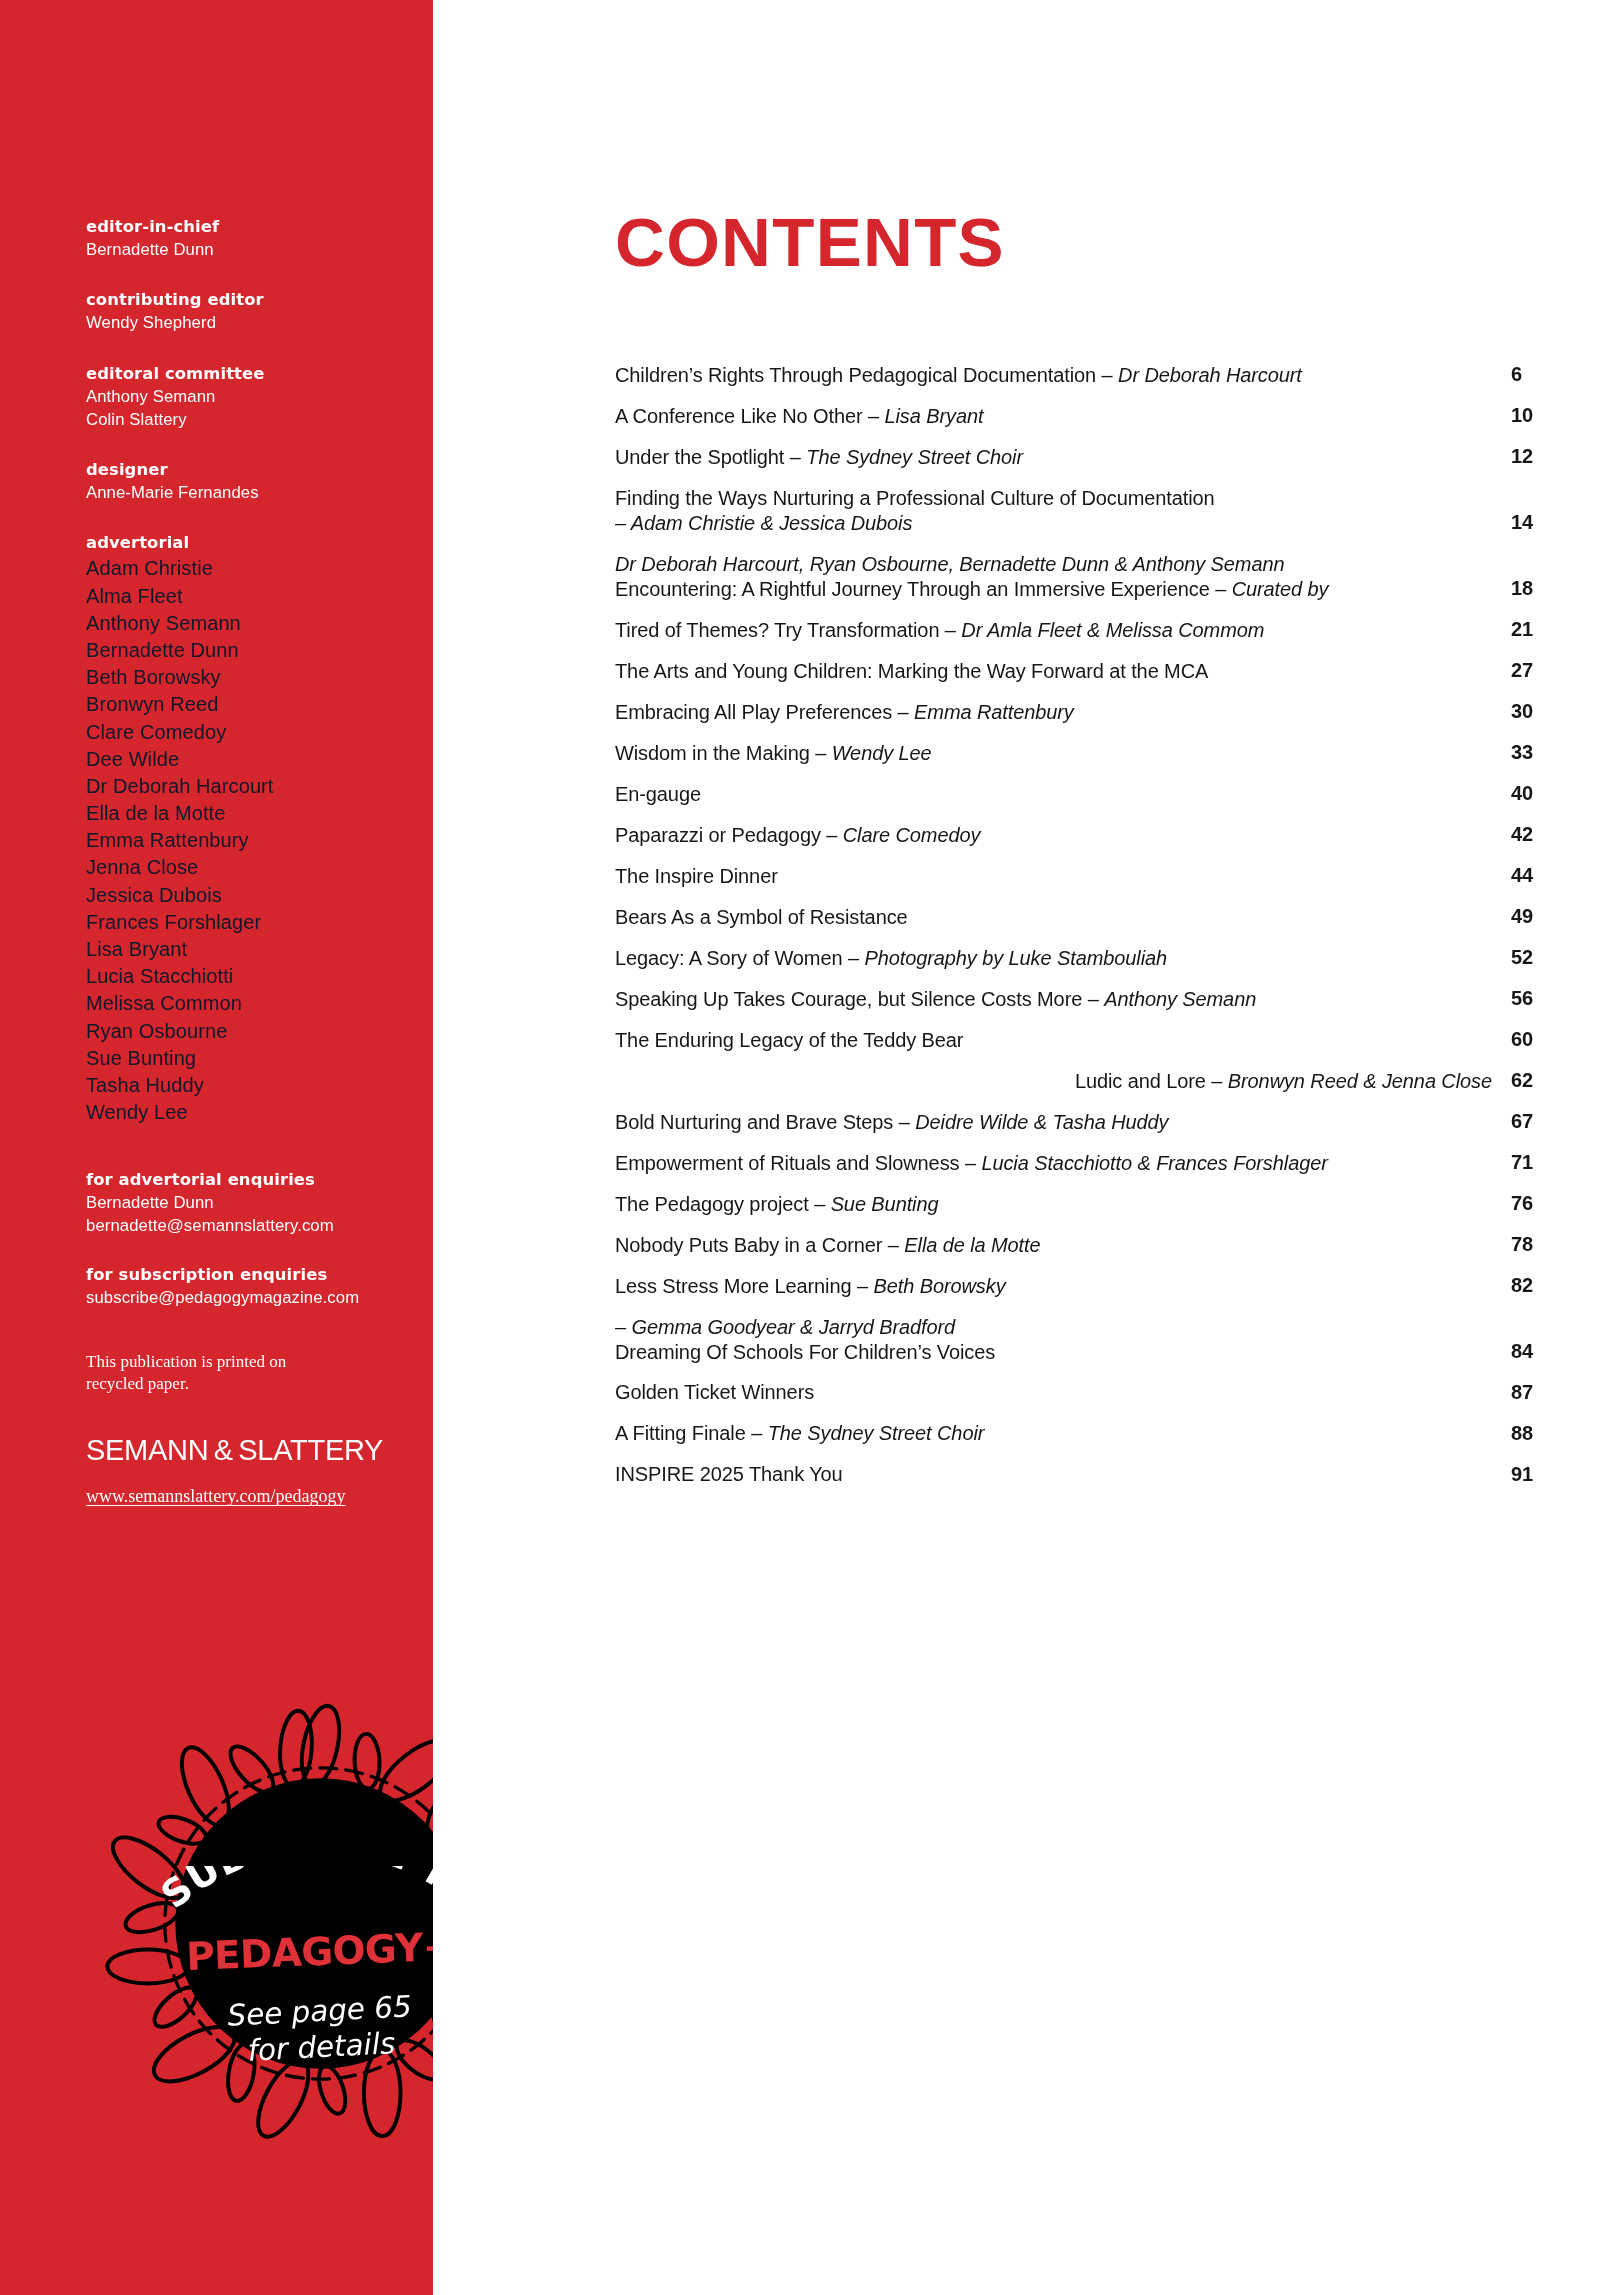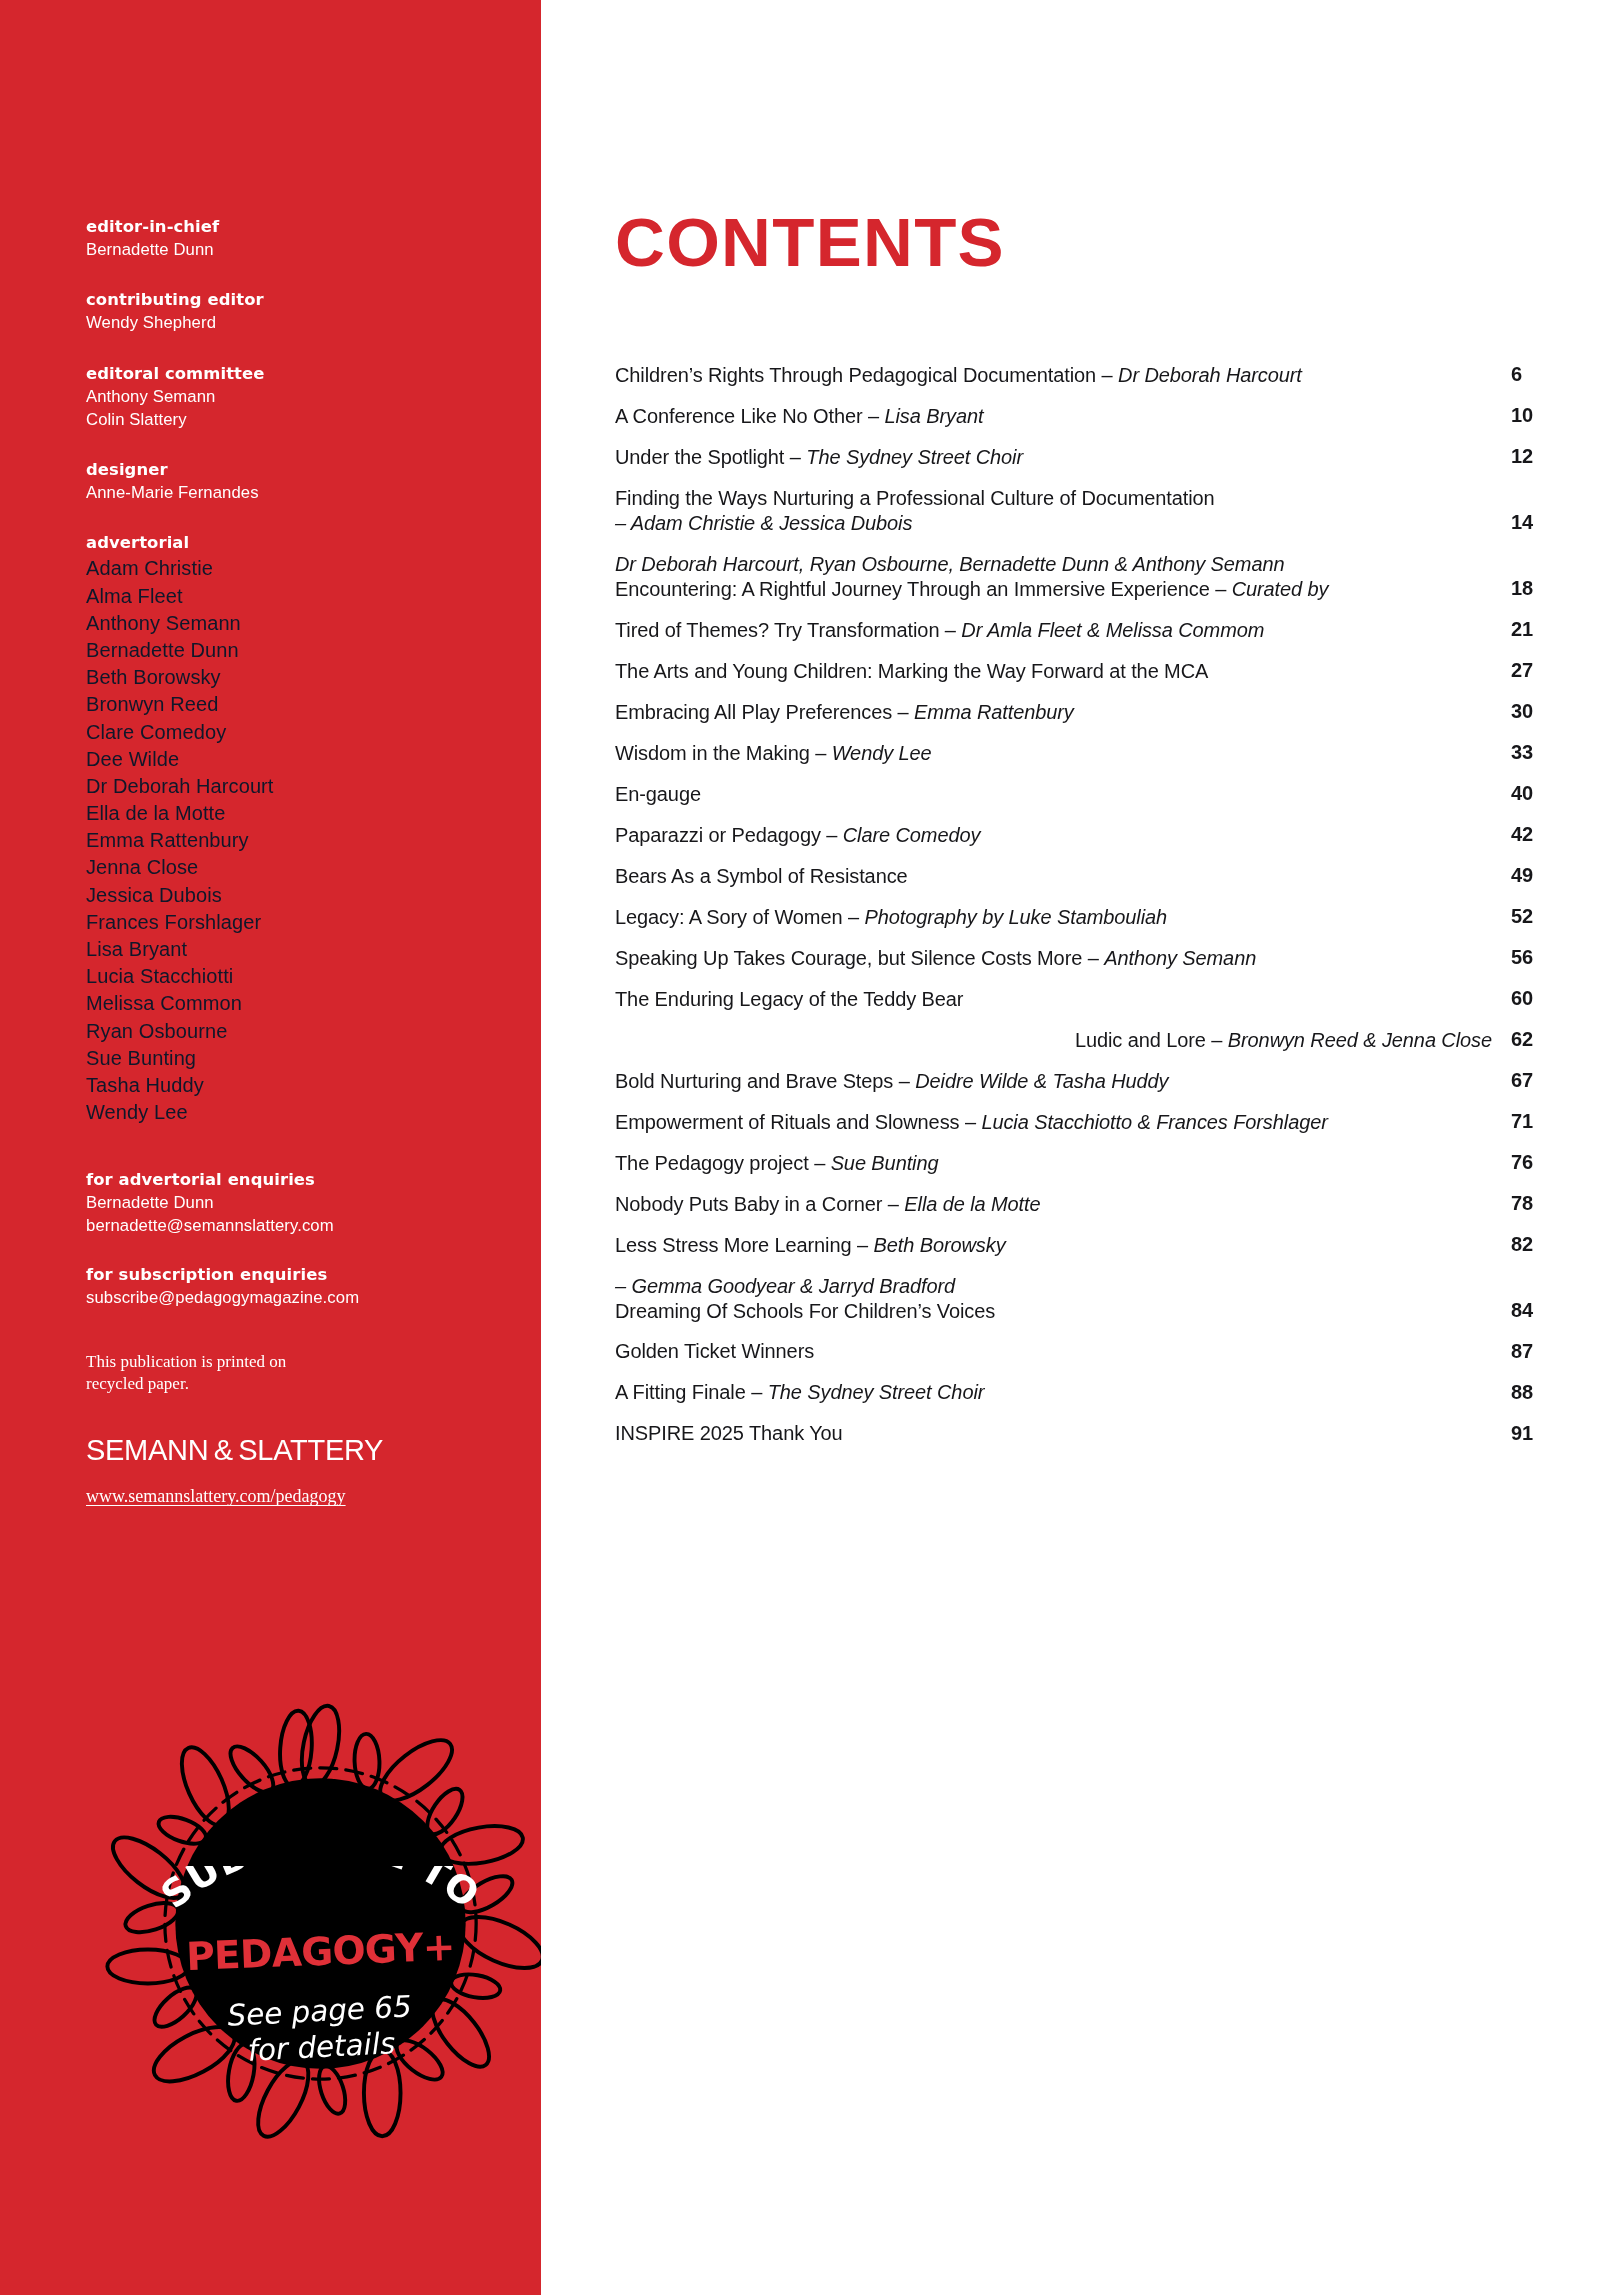--- a/index.html
+++ b/index.html
@@ -7,21 +7,21 @@
     width:1623px;height:2295px;
     background:#ffffff;
     font-family:"Liberation Sans", sans-serif;
     overflow:hidden;
     position:relative;
   }
   .page{position:absolute;inset:0;}
 
   
   .sidebar{
-    position:absolute;left:0;top:0;width:541px;height:2295px;
+    position:absolute;left:0;top:0;width:433px;height:2295px;
     background:#D5262D;
     overflow:hidden;
   }
   .sb-inner{position:absolute;left:86px;top:216px;width:419px;}
 
   .cred-block{margin-bottom:27.5px;}
   .cred-head{
     font-family:"DejaVu Sans", sans-serif;
     font-weight:700;
     font-size:16.4px;
@@ -390,20 +390,26 @@
           <span class="toc-page">40</span>
         </div>
         <div class="toc-row">
           <span class="toc-text">
             <span style="display: block;"><span>Paparazzi or Pedagogy – </span><em>Clare Comedoy</em></span>
           </span>
           <span class="toc-page">42</span>
         </div>
         <div class="toc-row">
           <span class="toc-text">
+            <span style="display: block;"><span>The Inspire Dinner</span></span>
+          </span>
+          <span class="toc-page">44</span>
+        </div>
+        <div class="toc-row">
+          <span class="toc-text">
             <span style="display: block;"><span>Bears As a Symbol of Resistance</span></span>
           </span>
           <span class="toc-page">49</span>
         </div>
         <div class="toc-row">
           <span class="toc-text">
             <span style="display: block;"><span>Legacy: A Sory of Women – </span><em>Photography by Luke Stambouliah</em></span>
           </span>
           <span class="toc-page">52</span>
         </div>

